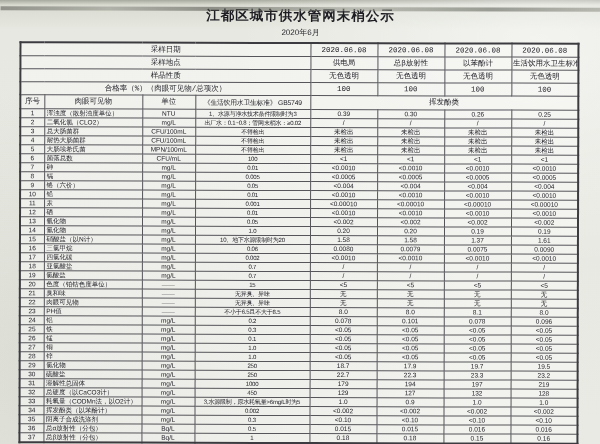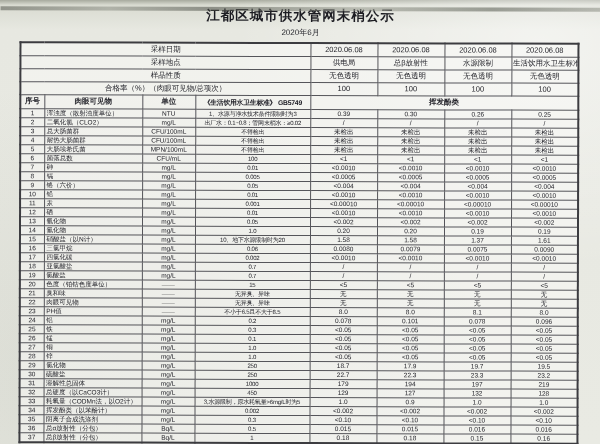--- a/index.html
+++ b/index.html
@@ -28,22 +28,22 @@
     width:558px;margin:4px 0 0 19px;
     background:rgba(250,250,247,.55);
     border:2px solid #3c3c40;
   }
   td,th{
     border:1px solid #55555a;
     padding:0 1px;text-align:center;vertical-align:middle;
     font-size:6.5px;line-height:1.15;height:8px;
     white-space:nowrap;overflow:hidden;font-weight:normal;
   }
-  .hrow td{height:12px;font-size:7.5px;}
-  .chead td{height:13px;font-size:7.5px;font-weight:bold;}
+  .hrow td{height:12px;font-size:7.5px;font-family:Liberation Mono, monospace;}
+  .chead td{height:13px;font-size:7.5px;font-weight:normal;}
   .chead td.std{font-size:6.8px;}
   td.item{text-align:left;padding-left:2px;}
   td.std{font-size:6px;letter-spacing:-.2px;}
   .lbl{font-weight:normal;}
 </style>
 </head>
 <body>
 
 <div class="scan">
   <div class="top-band"></div>
@@ -66,21 +66,21 @@
         <td colspan="4" class="lbl">采样日期</td>
         <td>2020.06.08</td>
         <td>2020.06.08</td>
         <td>2020.06.08</td>
         <td>2020.06.08</td>
       </tr>
       <tr class="hrow">
         <td colspan="4" class="lbl">采样地点</td>
         <td>供电局</td>
         <td>总β放射性</td>
-        <td>水源限制</td>
+        <td>以苯酚计</td>
         <td>生活饮用水卫生标准</td>
       </tr>
       <tr class="hrow">
         <td colspan="4" class="lbl">样品性质</td>
         <td>无色透明</td>
         <td>无色透明</td>
         <td>无色透明</td>
         <td>无色透明</td>
       </tr>
       <tr class="hrow">

